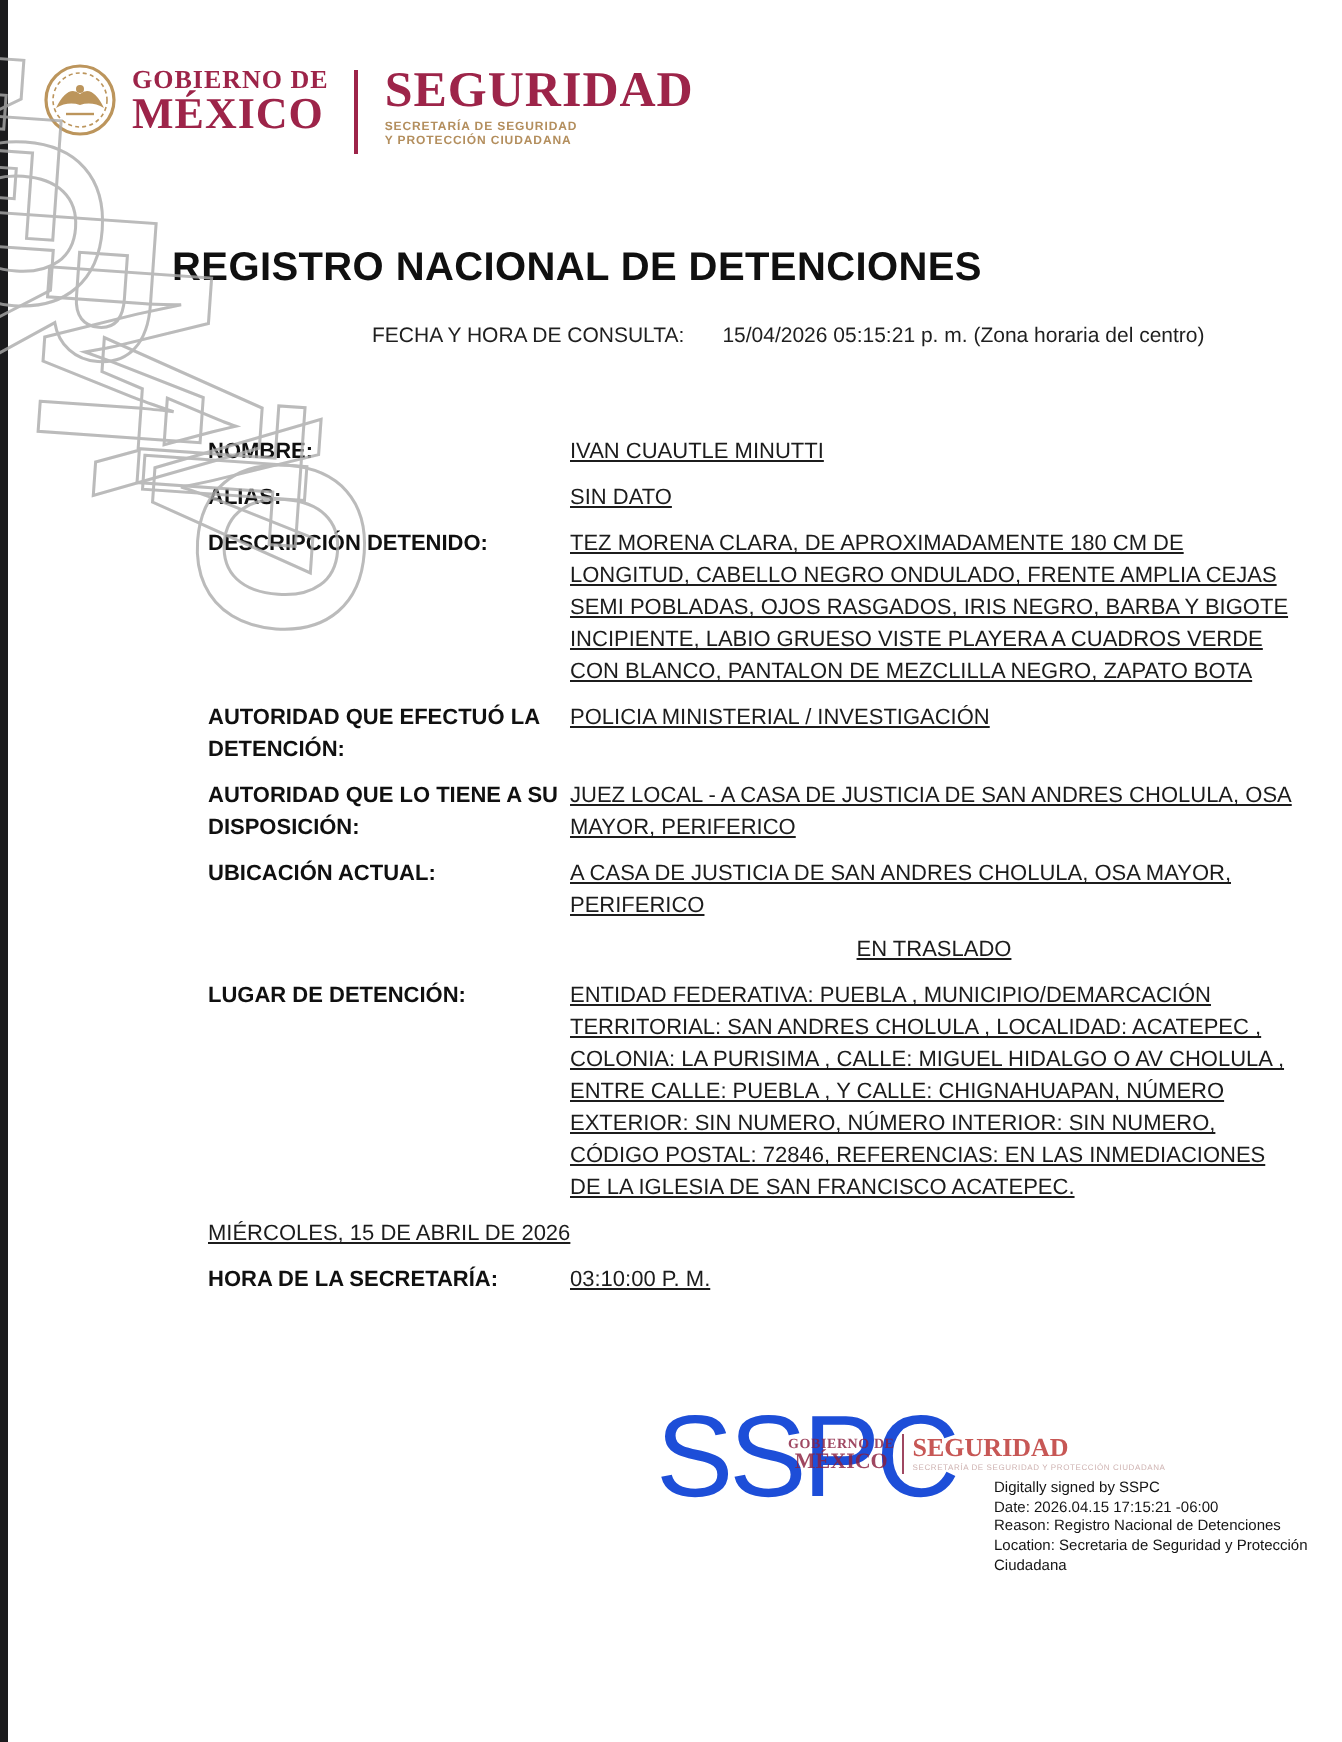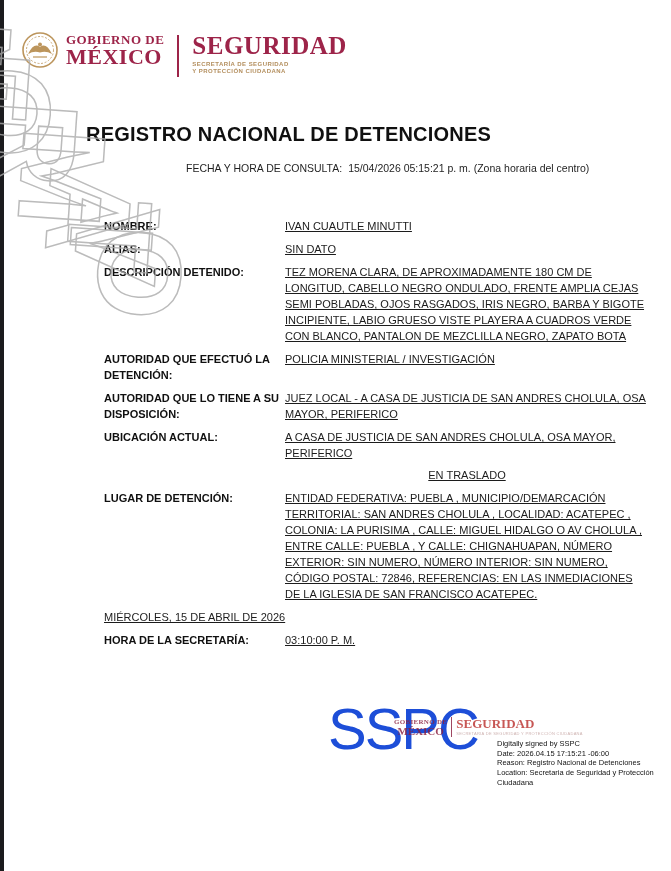--- a/index.html
+++ b/index.html
@@ -17,21 +17,21 @@
   .brand2 { font-size:22px; line-height:21px; letter-spacing:.5px; }
   .hdr-divider { width:2px; height:42px; background:#9D2449; margin:8px 13px 0 13px; }
   .agency { margin-top:6px; }
   .agency-name { font-family:"Liberation Serif", serif; font-weight:bold; color:#9D2449; font-size:25px; line-height:25px; letter-spacing:.5px; }
   .agency-sub { color:#B38E5D; font-size:6px; font-weight:bold; letter-spacing:.45px; line-height:7px; margin-top:3px; }
 
   .doc-title { position:absolute; top:110px; left:0; width:577px; text-align:center;
     font-size:20px; font-weight:bold; color:#101010; letter-spacing:.2px; }
 
   .consulta { position:absolute; top:162px; left:186px; font-size:10.5px; color:#1f1f1f; }
-  .consulta .c-val { margin-left:6px; }
+  .consulta .c-val { margin-left:19px; }
 
   .fields { position:absolute; top:218px; left:104px; width:545px; }
   .field-row { display:flex; margin-bottom:7px; }
   .f-label { width:181px; flex-shrink:0; font-weight:bold; font-size:11px; line-height:16px; color:#101010; }
   .f-value { width:364px; font-size:11px; line-height:16px; color:#1c1c1c;text-decoration:underline; }
   .f-value .para + .para { margin-top:6px;text-align:center; }
 
   
   .sspc { position:absolute; left:328px; top:699px; font-size:58px; line-height:60px;
     letter-spacing:-2px; color:#1d4ed8; z-index:2; }

